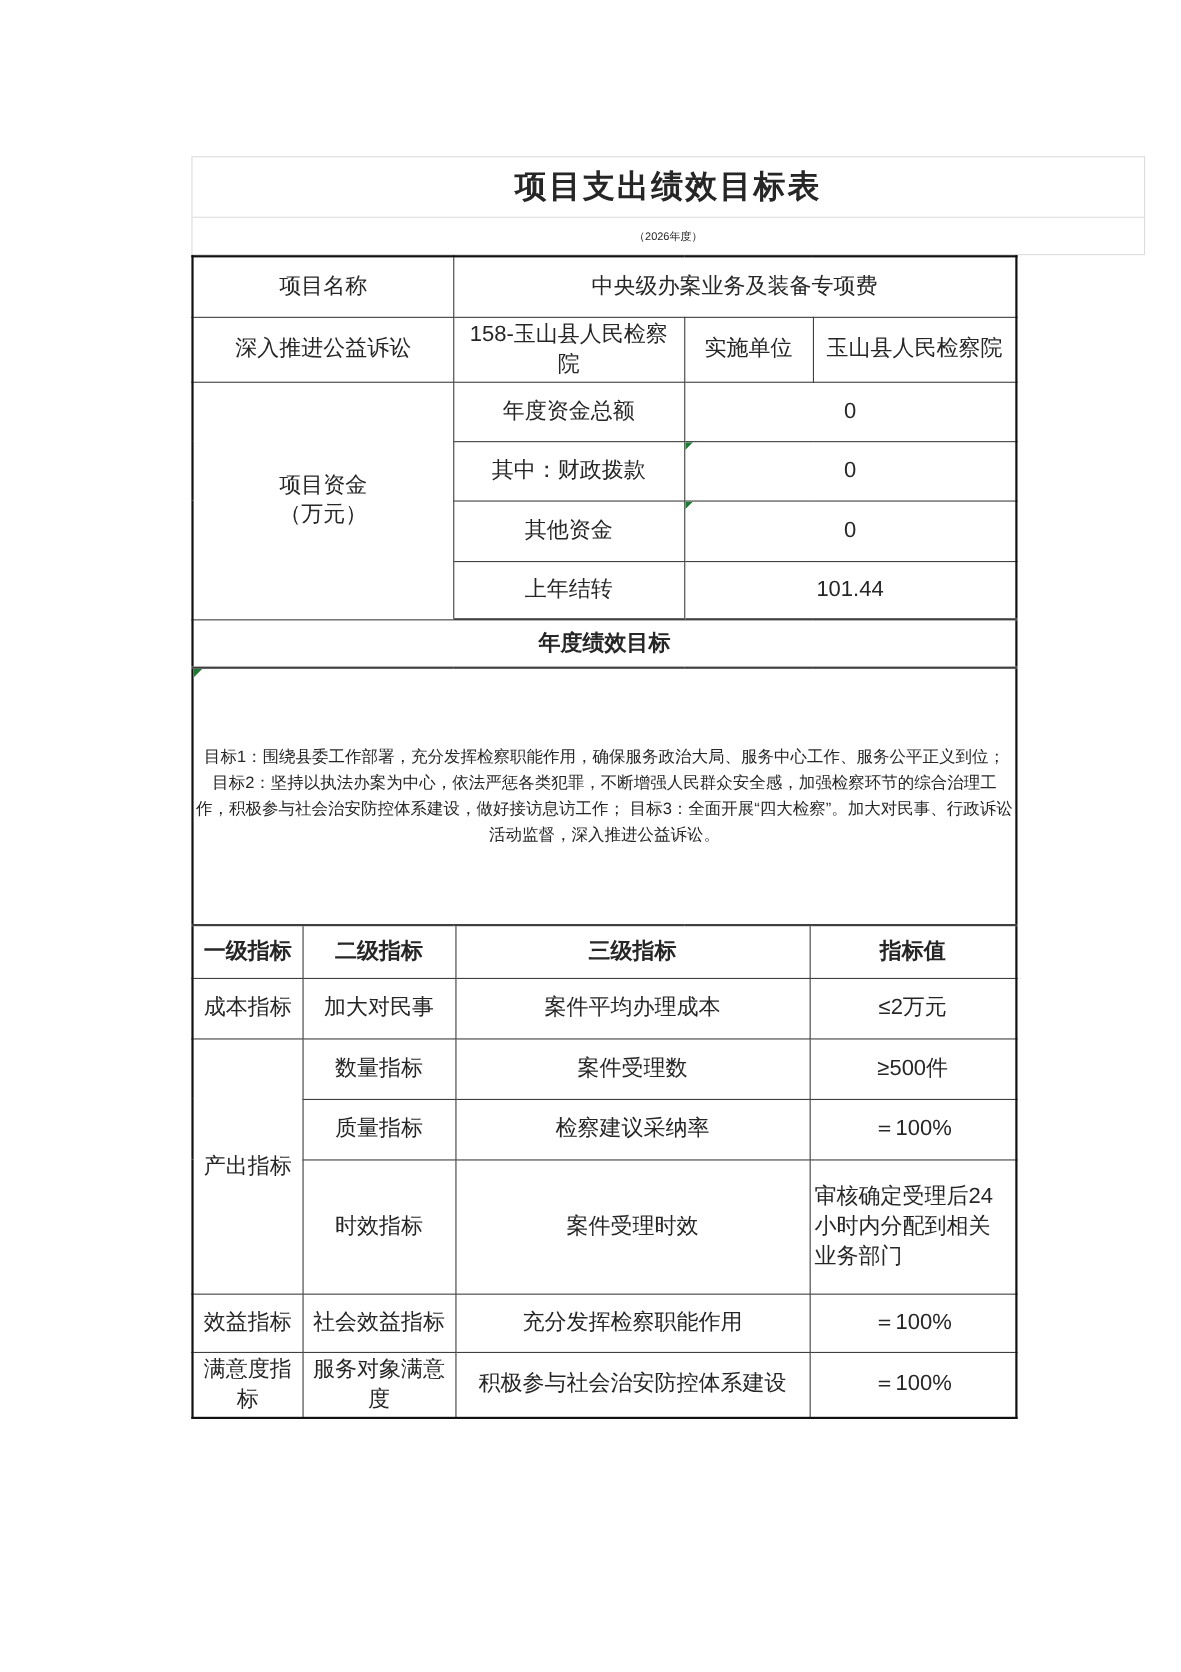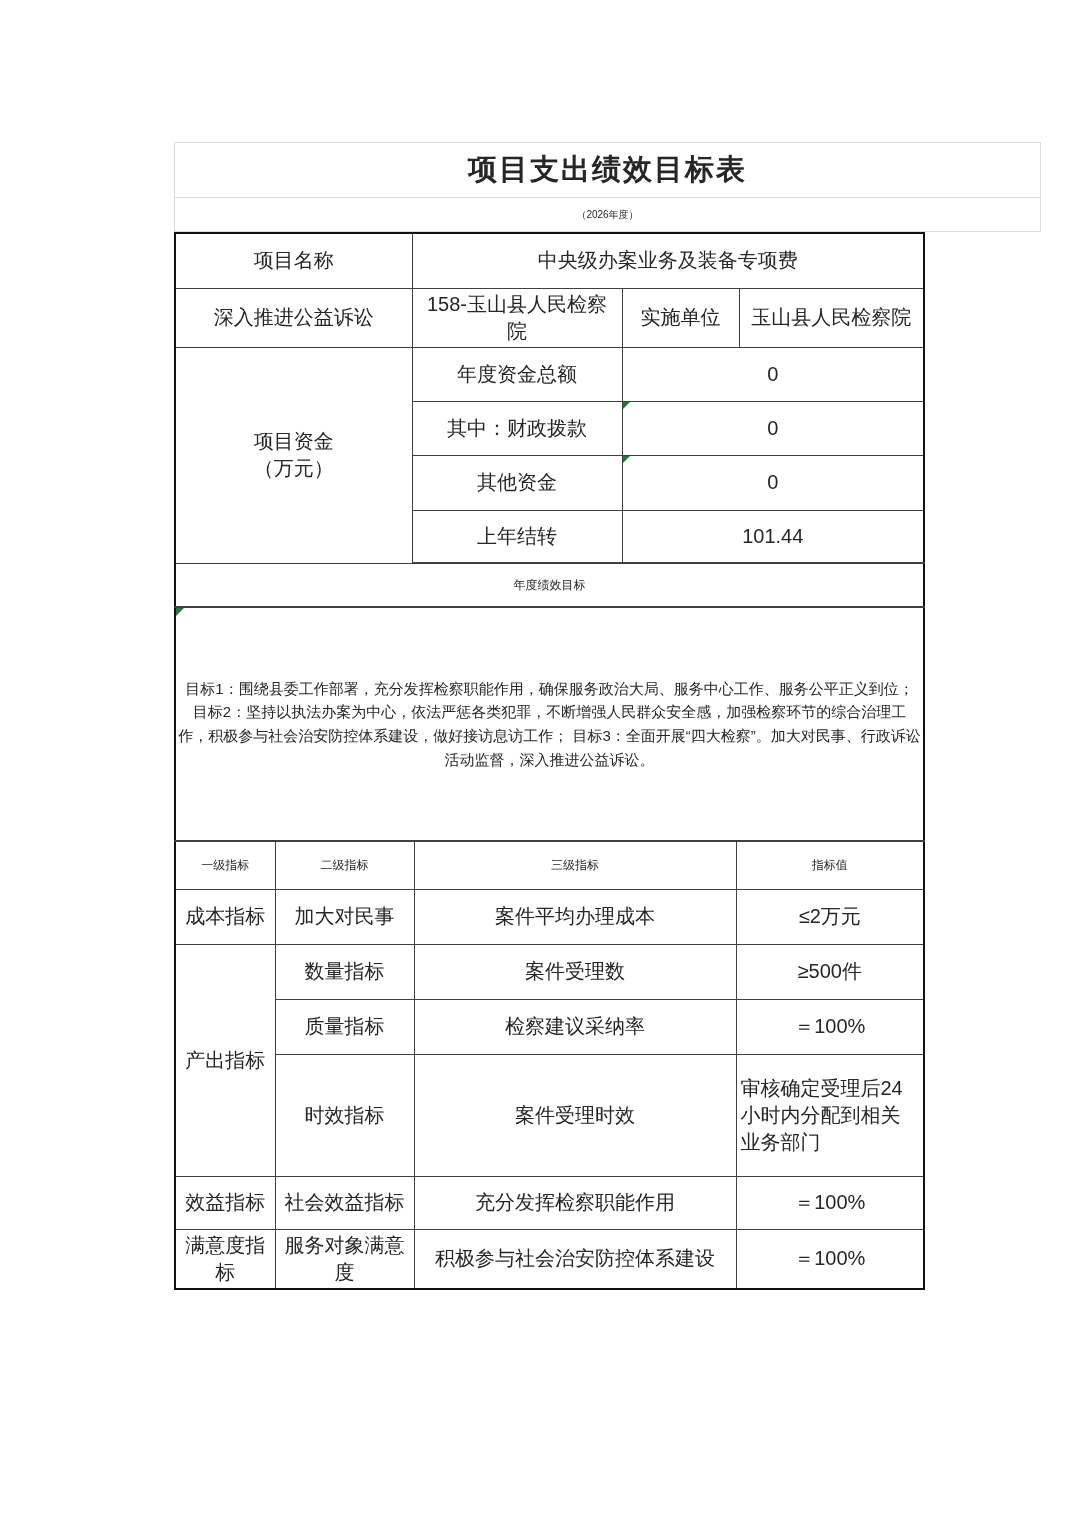--- a/index.html
+++ b/index.html
@@ -43,21 +43,21 @@
     overflow:hidden;
   }
   tr.h55 td{height:55px}
   tr.h57 td{height:57px}
   tr.h54 td{height:54px}
   tr.h53 td{height:53px}
   tr.h47 td{height:47px}
   tr.h44 td{height:44px}
   tr.h234 td{height:234px}
   tr.thickb td{border-bottom-width:2px}
-  .bold{font-weight:normal;font-size:12px}
+  .bold{font-weight:bold;font-size:20px}
   .prewrap{white-space:pre-line}
   .al{text-align:left;padding:20px 4px}
   .goal-cell{font-size:15px;line-height:1.58;padding:8px 2px}
 
   
   .flag{
     position:absolute;top:0;left:0;width:8px;height:8px;
     background:var(--flag-green);
     clip-path:polygon(0 0,100% 0,0 100%);
   }

